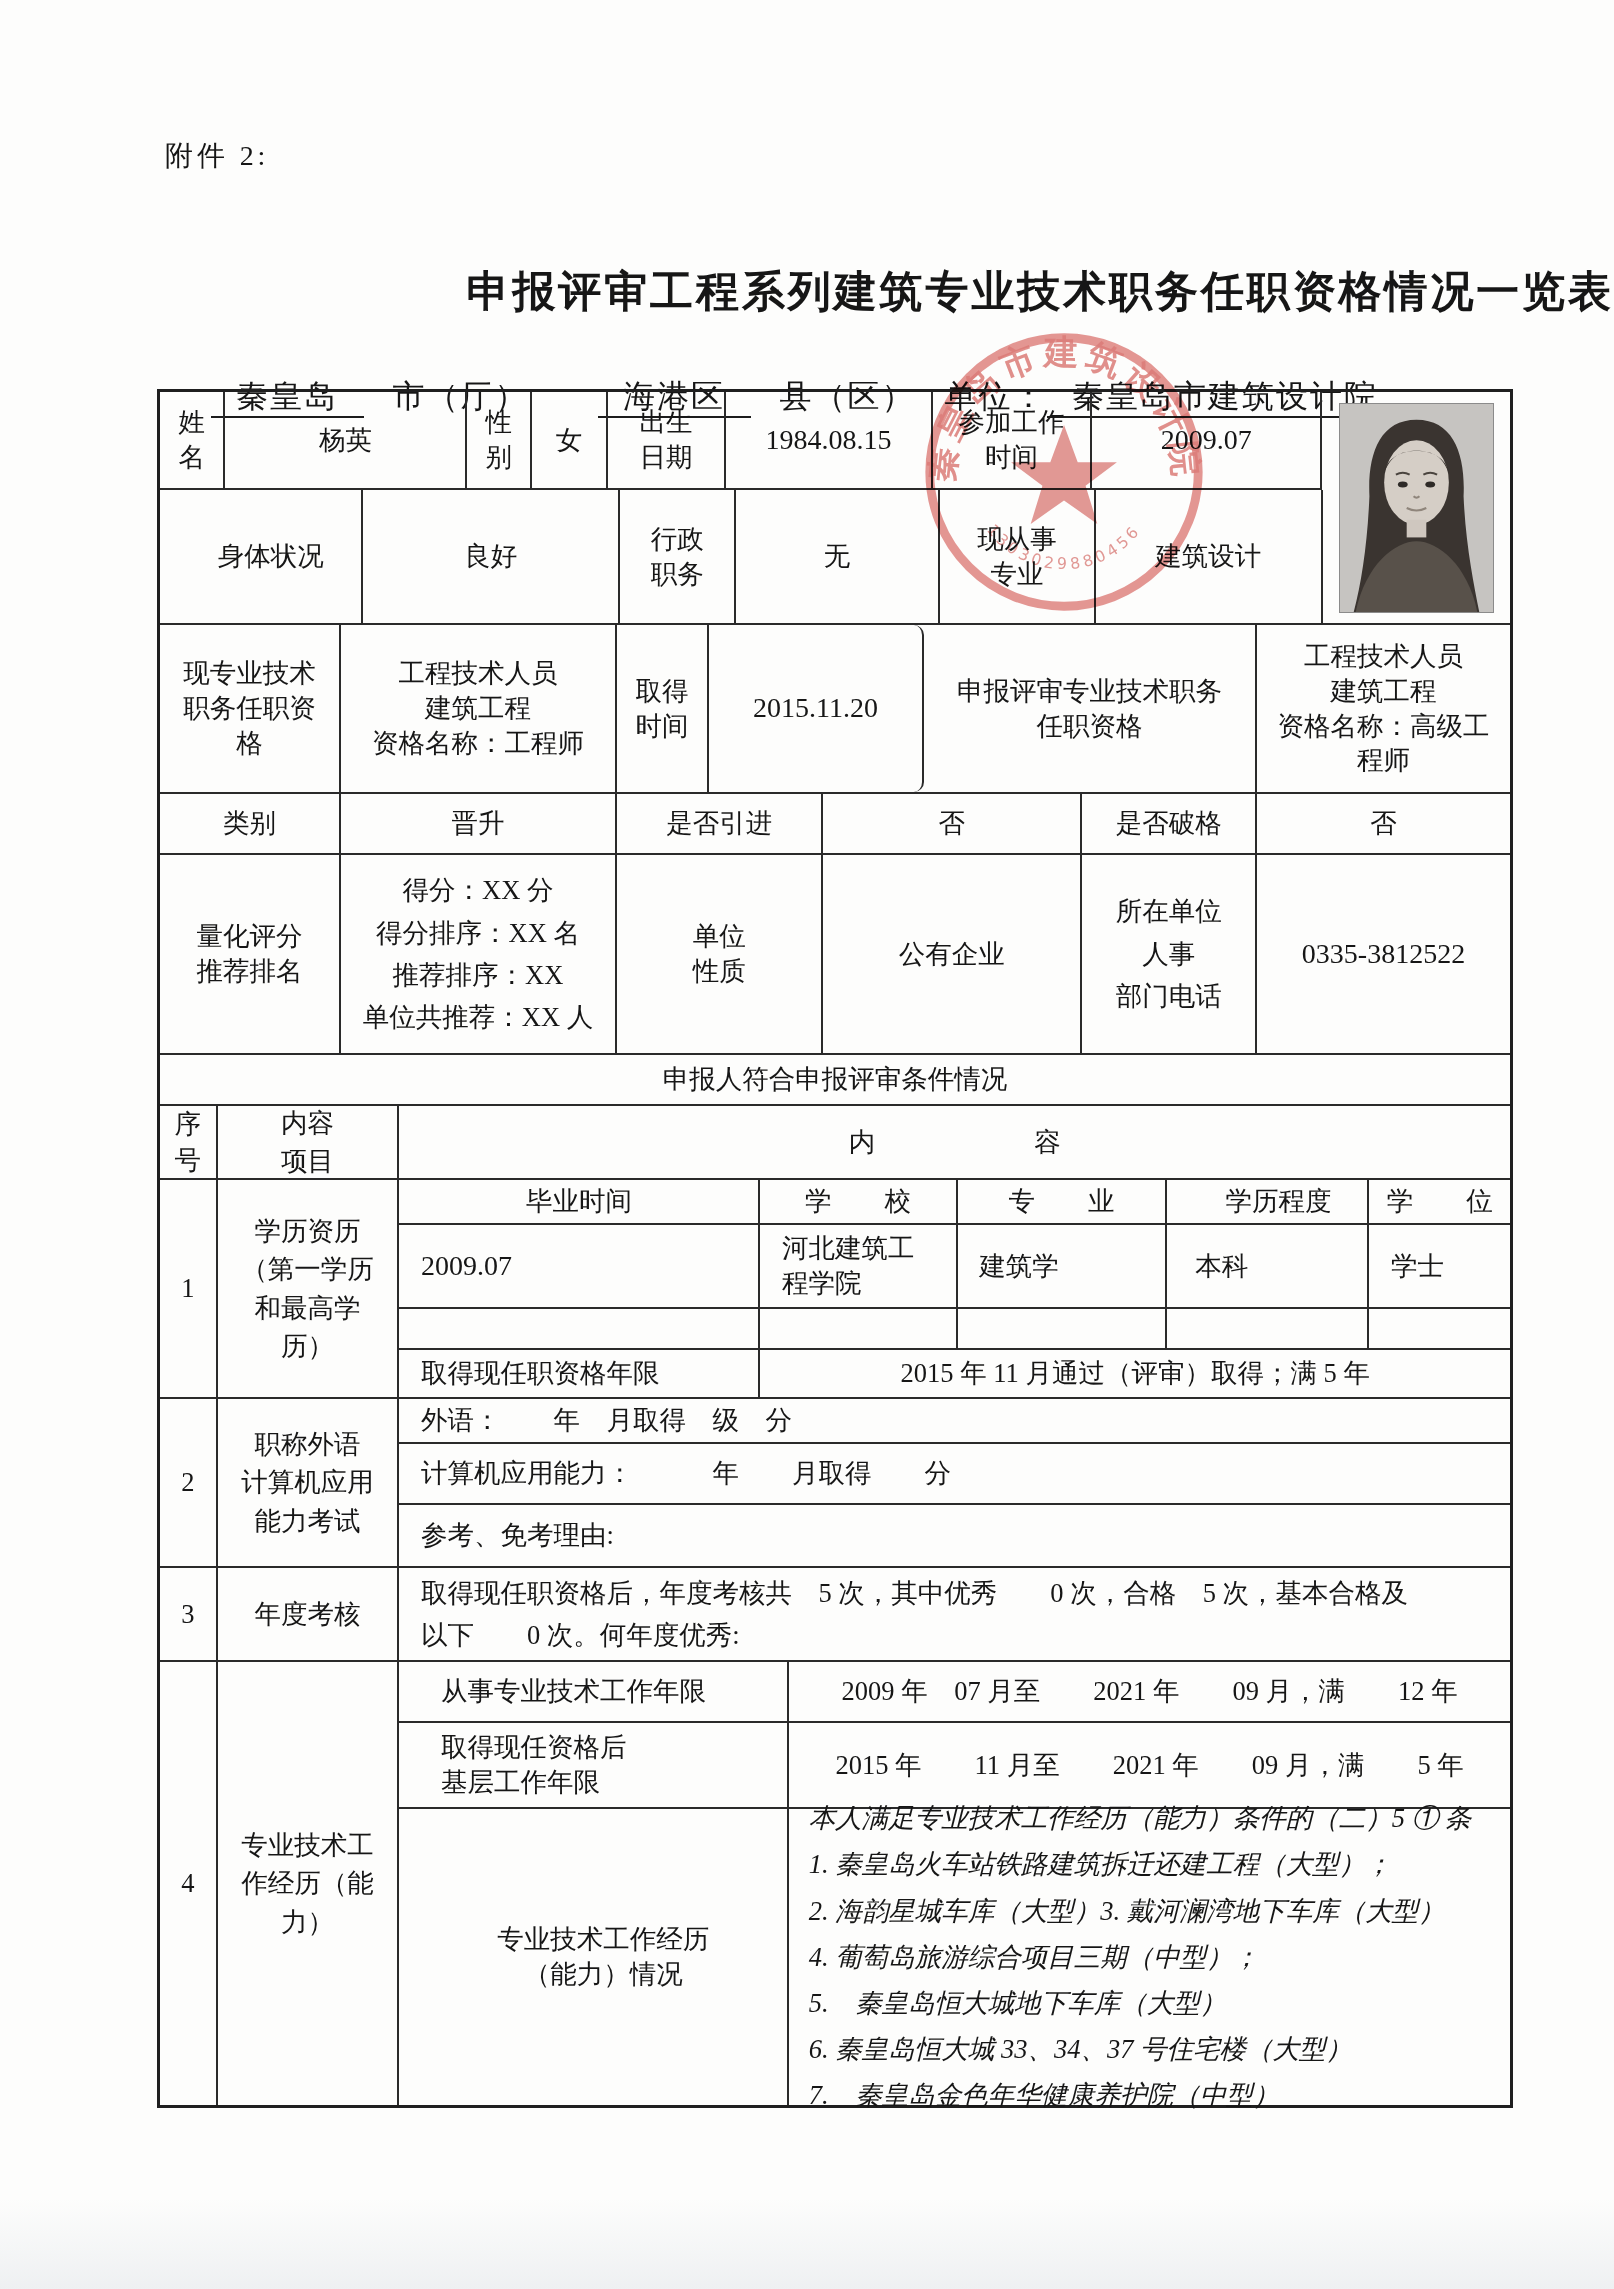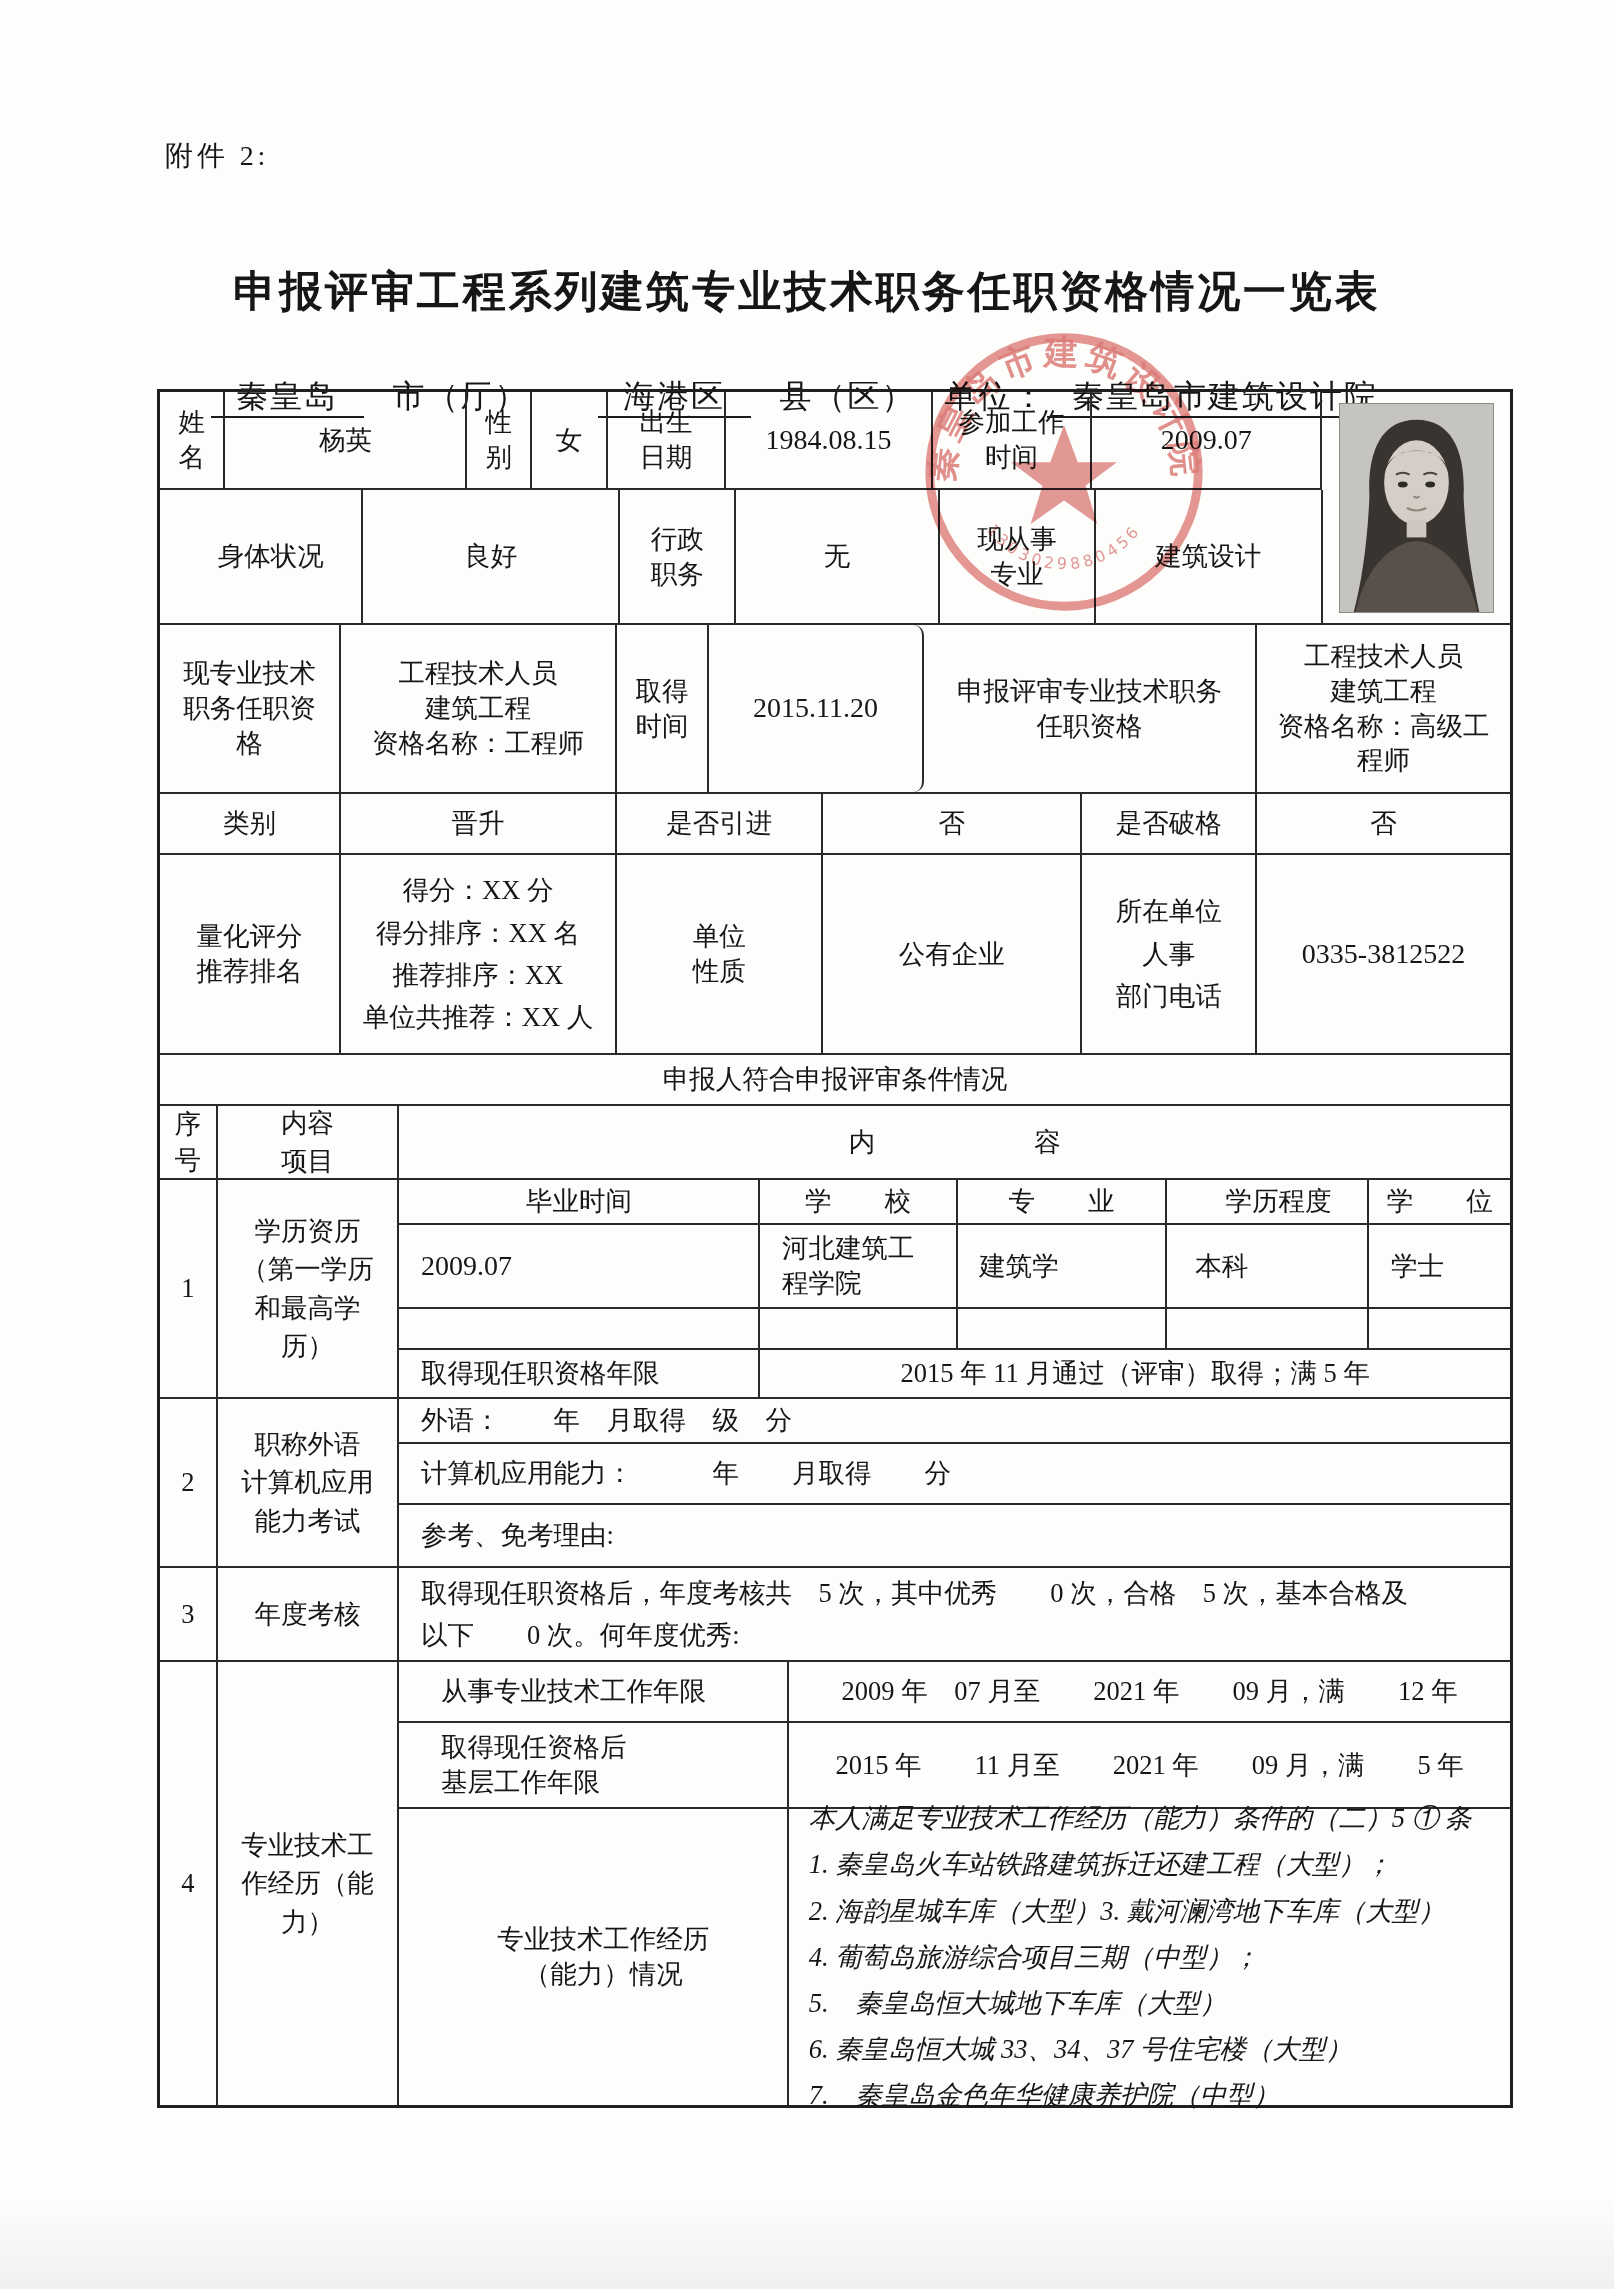--- a/index.html
+++ b/index.html
@@ -1,20 +1,20 @@
 <!DOCTYPE html>
 <html><head>
 <meta charset="utf-8">
 <style>
   html,body{margin:0;padding:0;}
   body{width:1614px;height:2290px;background:#fdfdfc;font-family:"Liberation Serif","DejaVu Serif",serif;color:#161616;}
   .page{position:relative;width:1614px;height:2290px;overflow:hidden;
         background:linear-gradient(180deg,#fdfdfc 0%,#fdfdfc 96%,#eef0f2 100%);}
   .attach{position:absolute;left:165px;top:137px;font-size:28px;letter-spacing:3.9px;}
-  .title{position:absolute;left:0;top:263px;width:1614px;text-align:center;font-size:43px;font-weight:700;letter-spacing:2.9px;}
+  .title{position:absolute;left:0;top:263px;width:1614px;text-align:right;font-size:43px;font-weight:700;letter-spacing:2.9px;}
   .subtitle{position:absolute;left:0;top:341px;width:1614px;text-align:center;font-size:32px;letter-spacing:2px;margin-top:34px;}
   .subtitle .gap1{display:inline-block;width:29px;}
   .subtitle .gap2{display:inline-block;width:69px;}
   .u{border-bottom:2.9px solid #1c1c1c;padding:0 25.5px 2px 25.5px;}
 
   
   .form-table{position:absolute;left:157px;top:389px;width:1356px;border:3.9px solid #1f1f1f;background:transparent;box-sizing:border-box;}
   .row{display:flex;border-bottom:2px solid #2a2a2a;box-sizing:border-box;}
   .cell{border-right:2px solid #2a2a2a;display:flex;align-items:center;justify-content:center;
         text-align:center;white-space:pre-line;padding:2px 5.9px;box-sizing:border-box;

